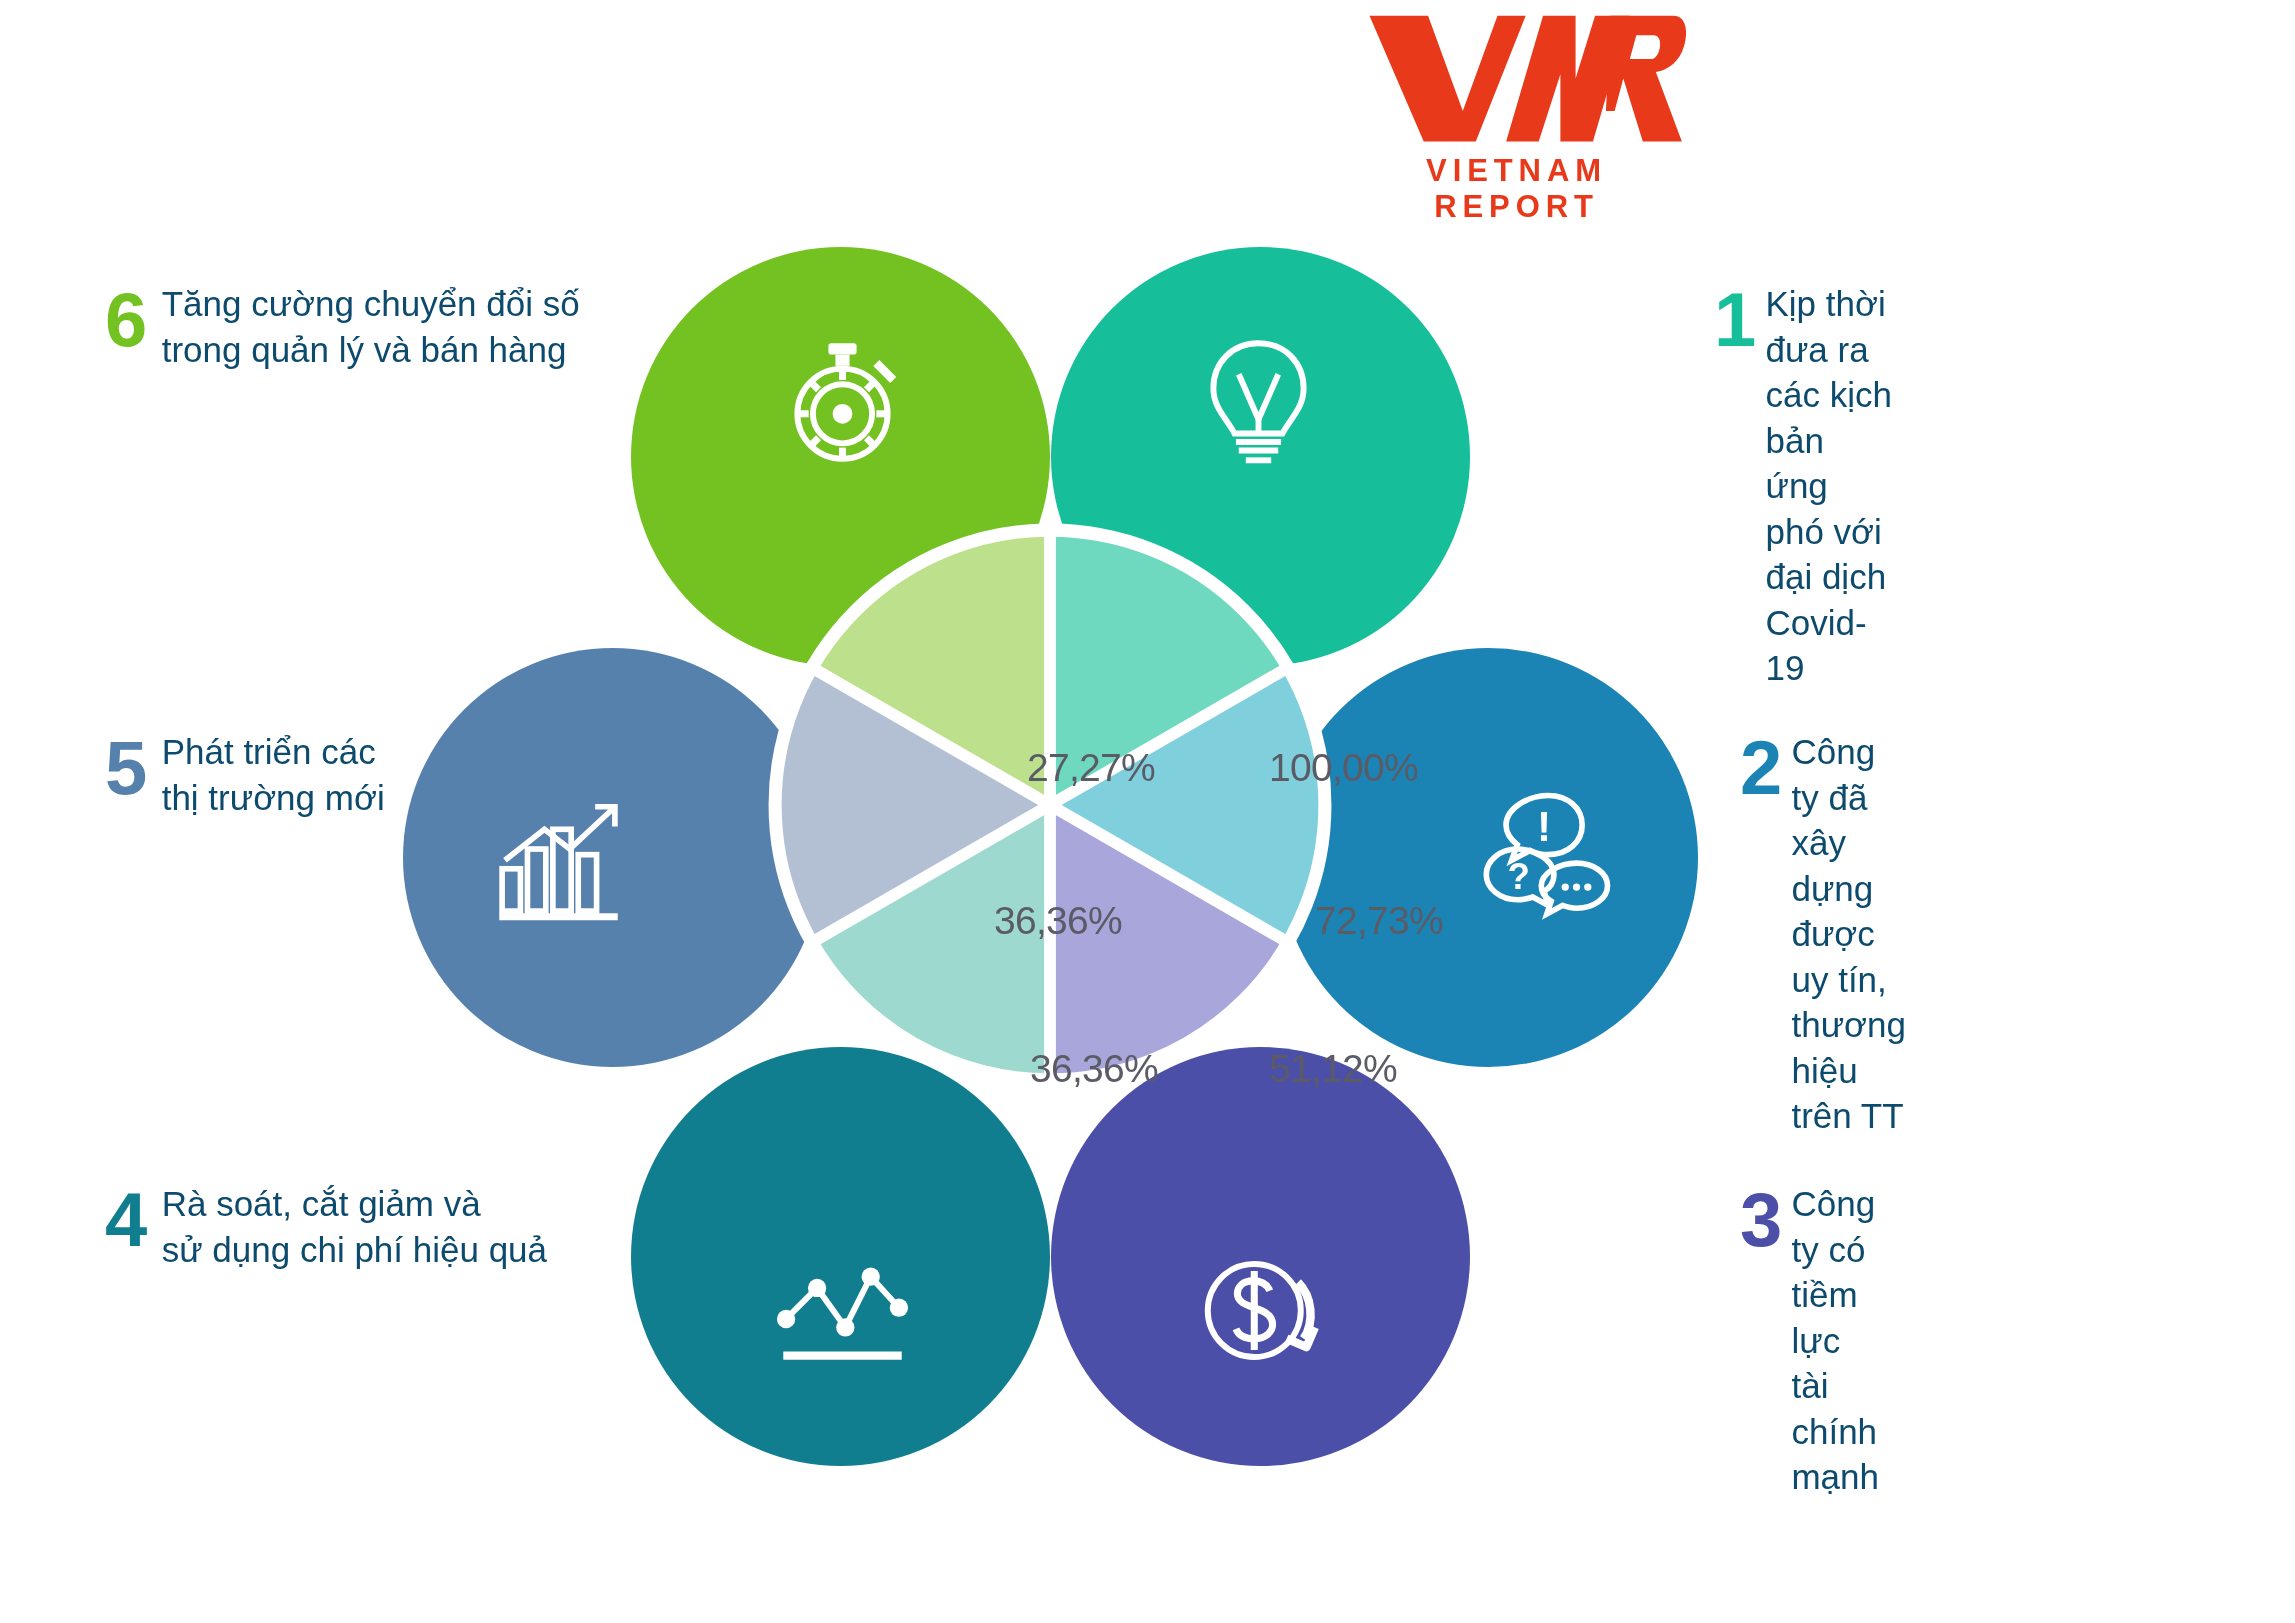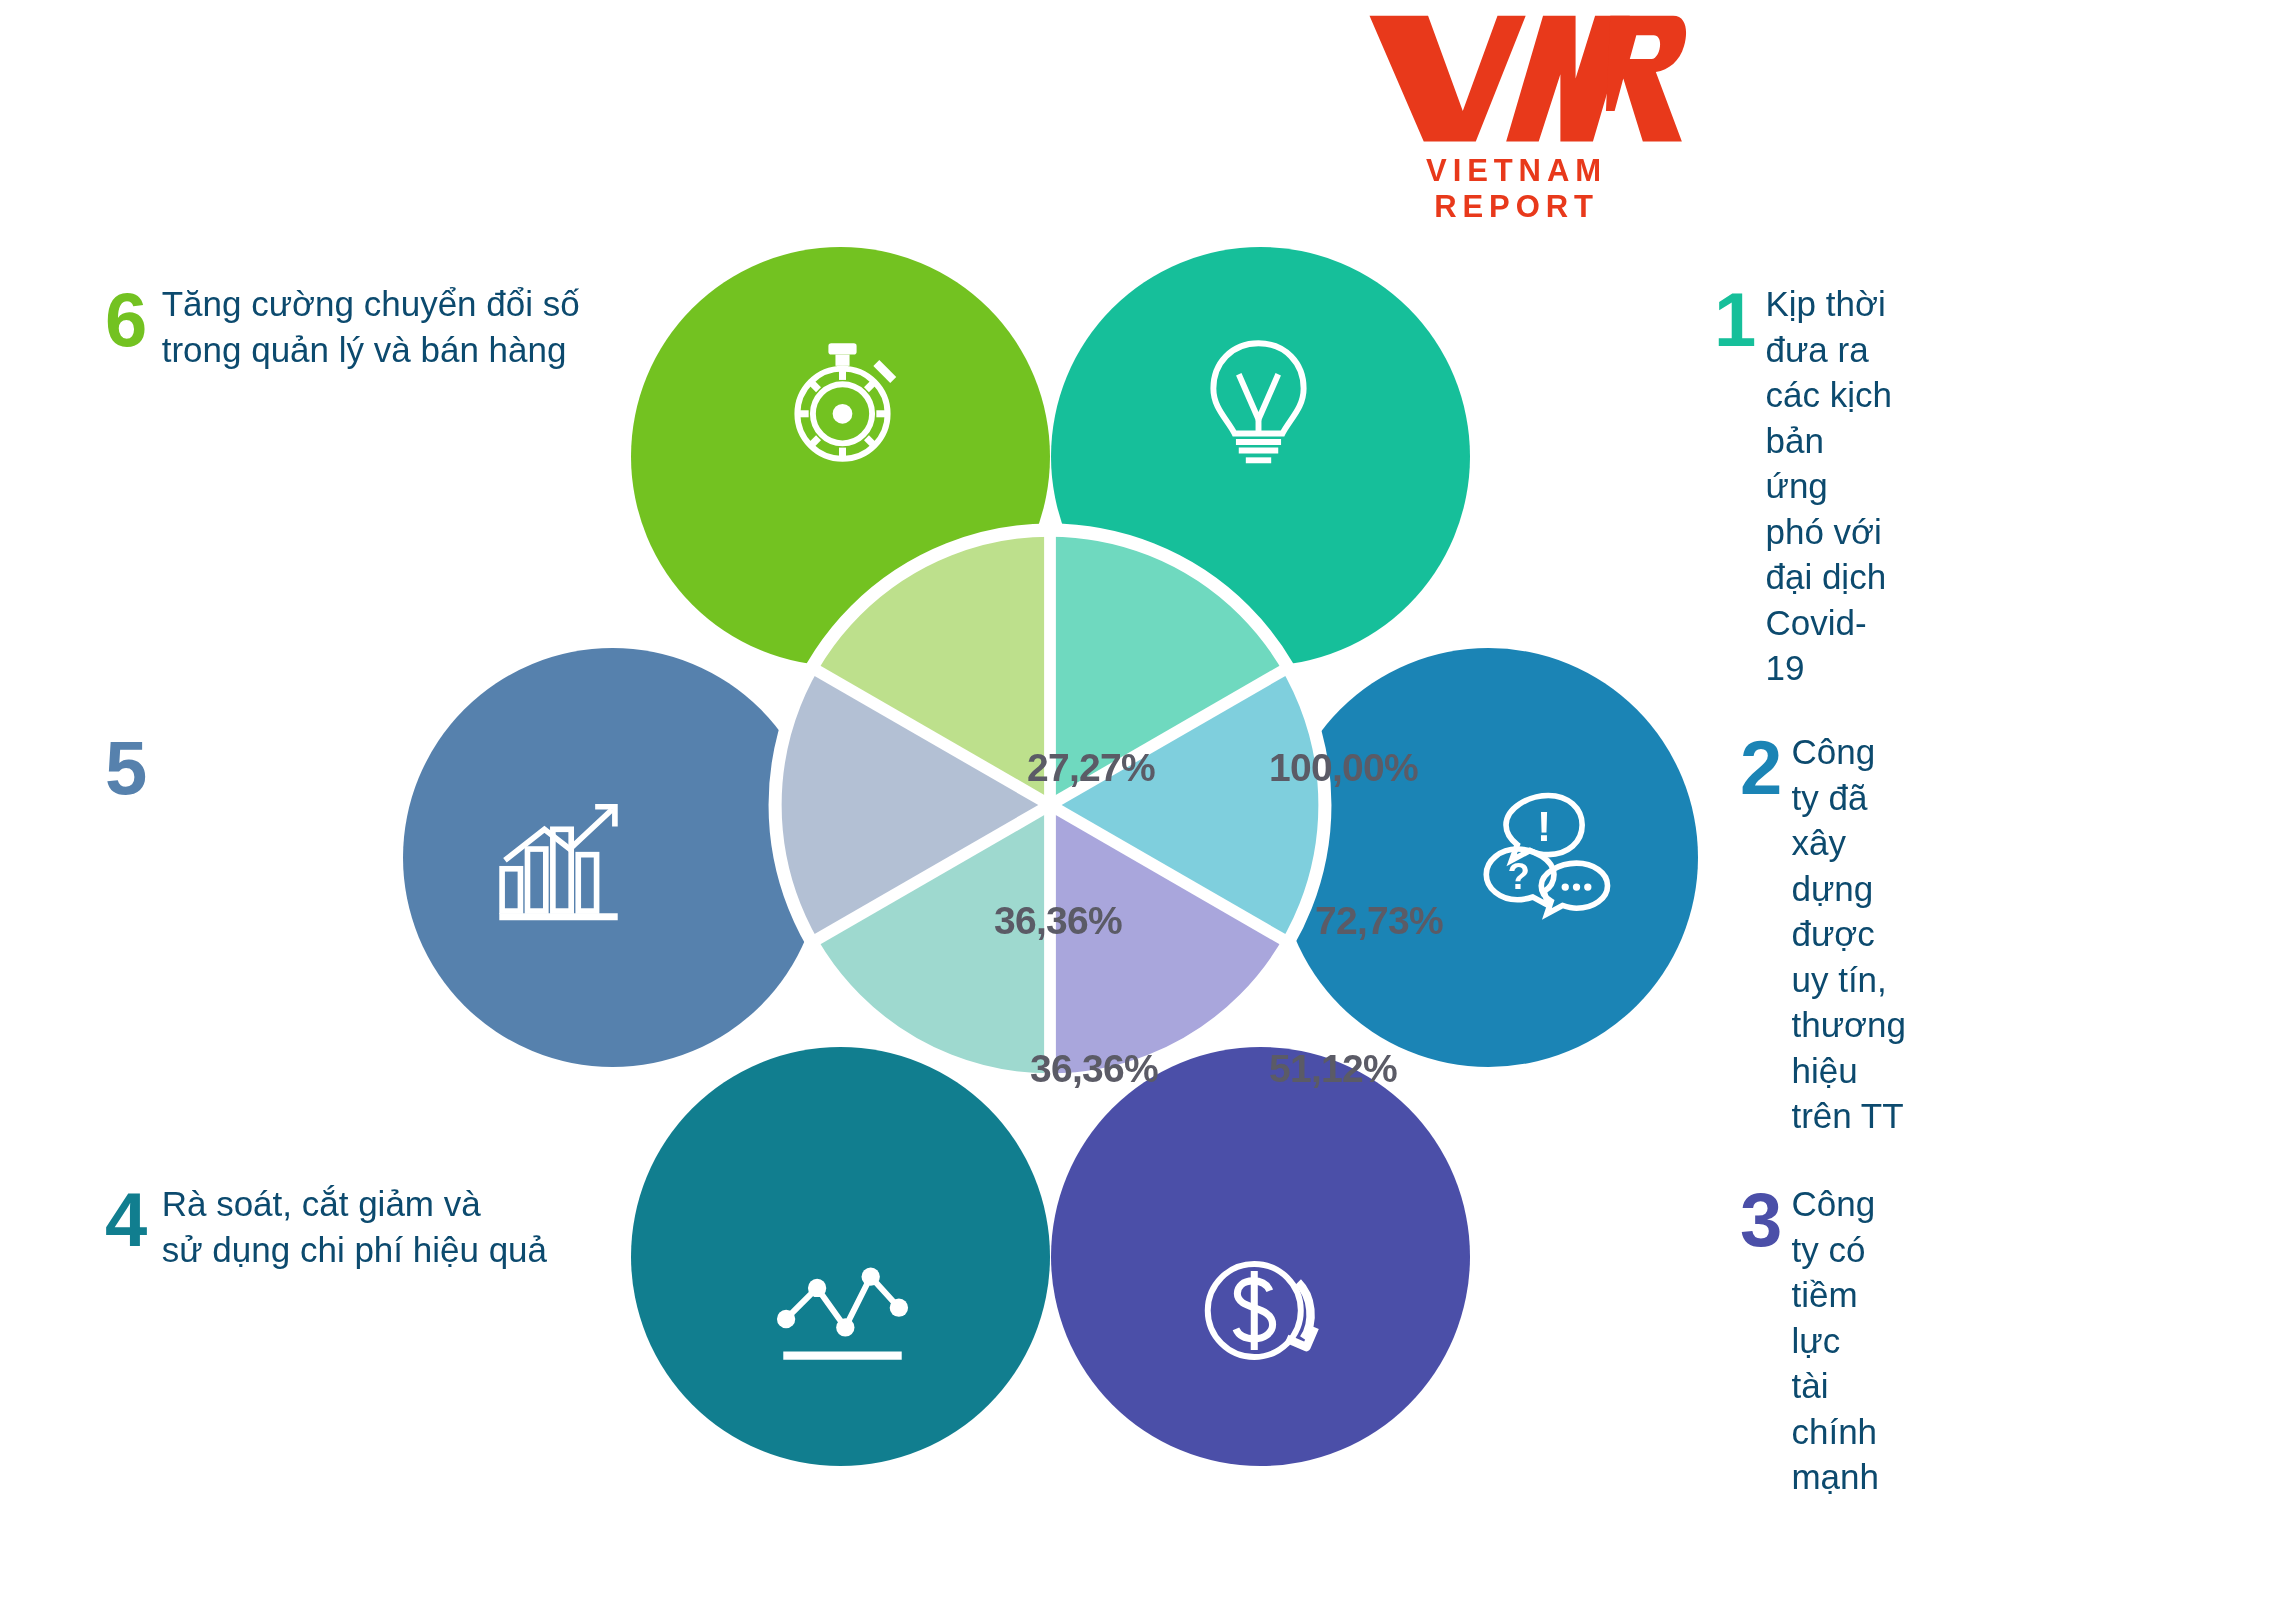--- a/index.html
+++ b/index.html
@@ -45,21 +45,21 @@
   .p6 .petal-icon-wrap { left: 141px; top: 85px; }
 
   
   #pie {
     position: absolute; left: 203px; top: 275px;
     width: 576px; height: 576px; border-radius: 50%;
   }
   #pie svg { display: block; }
 
   .slice-label {
-    position: absolute; color: #5b5b66; font-size: 39px; font-weight: bold;
+    position: absolute; color: #5b5b66; font-size: 39px; font-weight: normal;
     white-space: nowrap; letter-spacing: -0.7px;
   }
   #lbl-s1 { left: 710px; top: 504px; }   
   #lbl-s2 { left: 736px; top: 657px; margin-left: 20px; }  
   #lbl-s3 { left: 710px; top: 805px; }  
   #lbl-s4 { left: 471px;  top: 805px; }  
   #lbl-s5 { left: 435px;  top: 657px; }  
   #lbl-s6 { left: 468px;  top: 504px; }   
 
   
@@ -257,20 +257,22 @@
     <div class="txt">Công ty có tiềm lực
 tài chính mạnh</div>
   </div>
   <div class="caption left" id="cap4">
     <div class="num">4</div>
     <div class="txt">Rà soát, cắt giảm và
 sử dụng chi phí hiệu quả</div>
   </div>
   <div class="caption left" id="cap5">
     <div class="num">5</div>
+    <div class="txt">Phát triển các
+thị trường mới</div>
   </div>
   <div class="caption left" id="cap6">
     <div class="num">6</div>
     <div class="txt">Tăng cường chuyển đổi số
 trong quản lý và bán hàng</div>
   </div>
 
 </div>
 
 

